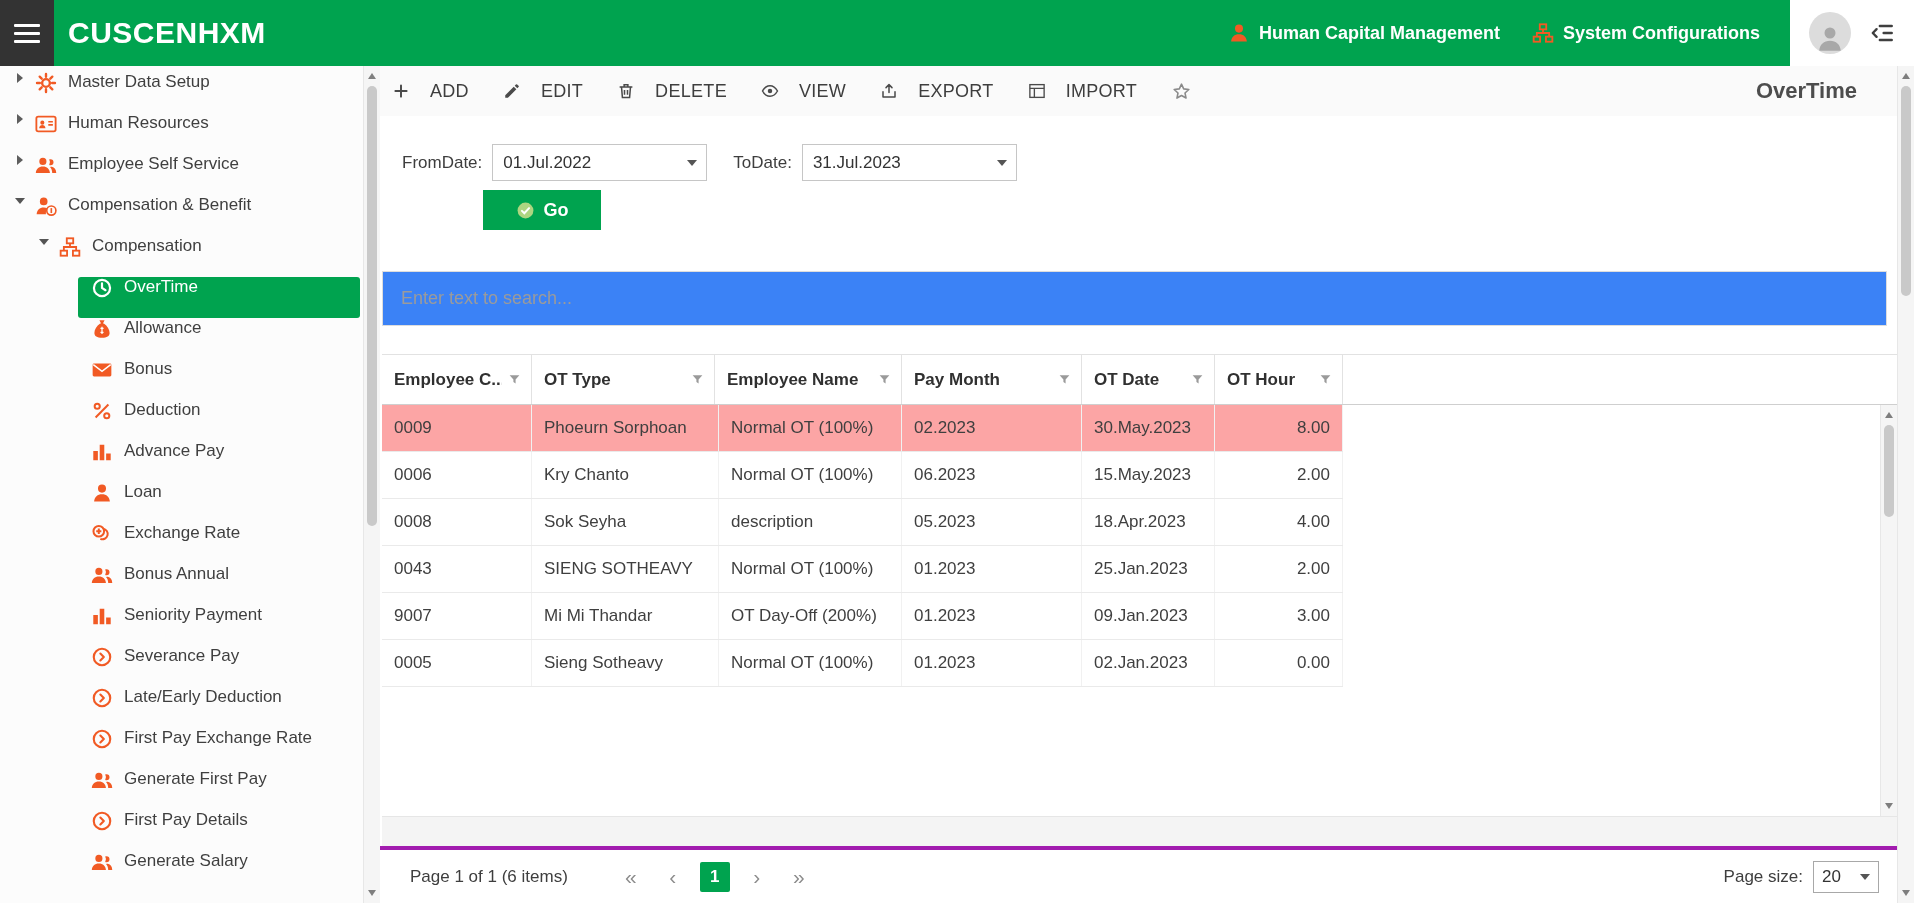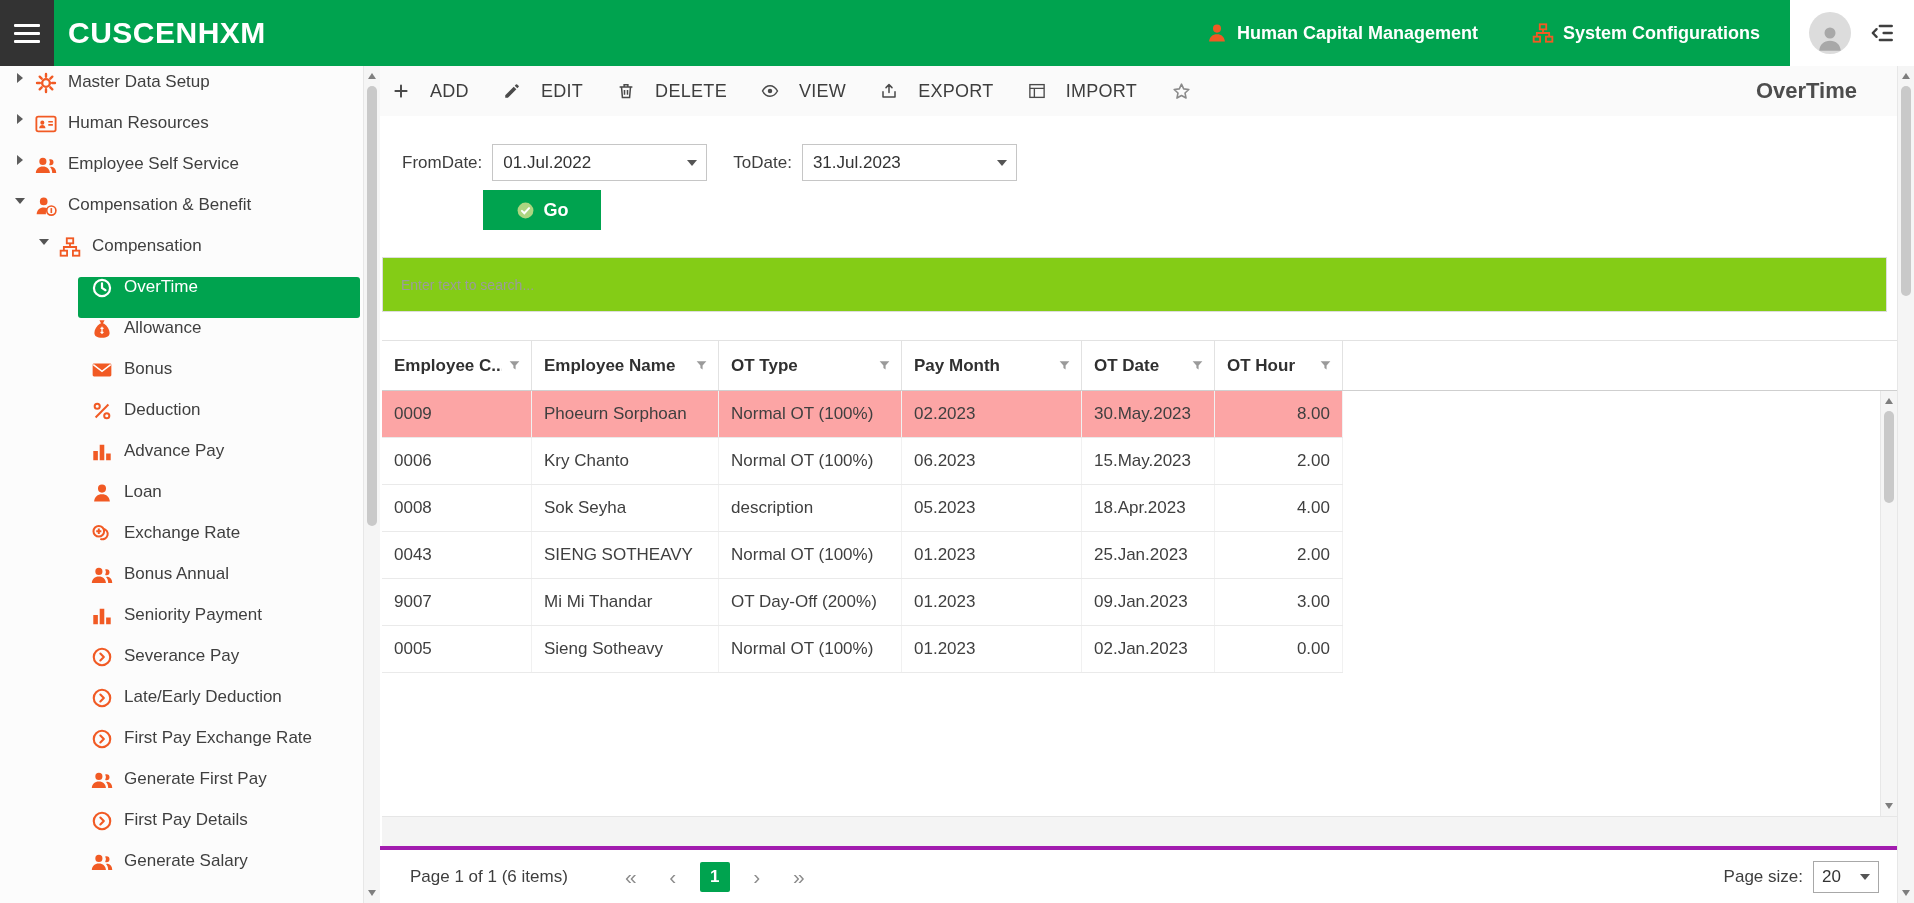--- a/index.html
+++ b/index.html
@@ -6,21 +6,21 @@
   :root { --green:#00a34f; --orange:#f15a24; }
   html,body { width:1914px; height:903px; overflow:hidden; background:#fff;
     font-family:"Liberation Sans","DejaVu Sans",sans-serif; }
 
   
   .topbar { height:66px; background:var(--green); display:flex; align-items:center; }
   .burger { width:54px; height:100%; background:#333; display:flex; flex-direction:column;
     justify-content:center; align-items:center; gap:5px; cursor:pointer; flex:none; }
   .burger span { width:26px; height:3px; background:#fff; border-radius:1px; }
   .logo { color:#fff; font-size:30px; font-weight:bold; letter-spacing:.5px; margin-left:14px; white-space:nowrap; }
-  .topnav { margin-left:auto; display:flex; align-items:center; gap:54px;text-align:right; }
+  .topnav { margin-left:auto; display:flex; align-items:center; gap:32px;text-align:right; }
   .nav-item { display:flex; align-items:center; gap:9px; color:#fff; font-weight:bold; font-size:18px; cursor:pointer; white-space:nowrap; }
   .nav-ic { width:22px; height:22px; color:var(--orange); }
   .top-right { width:124px; height:100%; background:#fff; margin-left:30px; display:flex;
     align-items:center; justify-content:space-evenly; flex:none; }
   .avatar { width:42px; height:42px; border-radius:50%; background:#dcdcdc; display:flex;
     align-items:flex-end; justify-content:center; overflow:hidden; cursor:pointer; }
   .avatar svg { width:30px; height:30px; color:#a8a8a8; }
   .collapse-ic { width:26px; height:26px; color:#3f3f3f; cursor:pointer; }
 
   
@@ -71,22 +71,22 @@
   .flabel.ml { margin-left:16px; }
   .combo { width:215px; height:37px; border:1px solid #c6c6c6; background:#fff; display:flex; align-items:center; cursor:pointer; }
   .combo-val { flex:1; padding:0 10px; font-size:17px; color:#333; white-space:nowrap; }
   .combo-btn { width:28px; height:100%; display:flex; align-items:center; justify-content:center; cursor:pointer; }
   .tri { width:0; height:0; border-left:5px solid transparent; border-right:5px solid transparent; border-top:6px solid #555; }
   .go-row { margin:9px 0 0 103px; }
   .go-btn { width:118px; height:40px; background:var(--green); border:none; color:#fff; font-size:18px;
     font-weight:bold; display:flex; align-items:center; justify-content:center; gap:9px; cursor:pointer; font-family:inherit; }
   .go-btn svg { width:19px; height:19px; flex:none; }
 
-  .search { display:block; width:calc(100% - 12px); margin:27px 0 0 2px; height:55px; border:1px solid #ddd;
-    padding:0 18px; font-size:14px; color:#333; background:#84cc16; outline:none; font-family:inherit; }
+  .search { display:block; width:calc(100% - 12px); margin:41px 0 0 2px; height:55px; border:1px solid #ddd;
+    padding:0 18px; font-size:18px; color:#333; background:#3b82f6; outline:none; font-family:inherit; }
   .search::placeholder { color:#9b9b9b; }
 
   .grid { margin:28px 0 0 2px; flex:1; min-height:0; display:flex; flex-direction:column; }
   .ghead { display:flex; height:51px; border-top:1px solid #e2e2e2; border-bottom:1px solid #cfcfcf; background:#fff; }
   .gh { display:flex; align-items:center; justify-content:space-between; padding:0 10px 0 12px;
     border-right:1px solid #e2e2e2; font-size:17px; font-weight:bold; color:#303030; cursor:pointer; }
   .gh span { white-space:nowrap; overflow:hidden; }
   .funnel { width:13px; height:13px; color:#9a9a9a; flex:none; margin-left:6px; cursor:pointer; }
   .c0{width:150px;} .c1{width:187px;} .c2{width:183px;} .c3{width:180px;} .c4{width:133px;} .c5{width:128px;}
   .gh-fill { flex:1; }
@@ -482,28 +482,28 @@
       <input class="search" type="text" placeholder="Enter text to search..." style="">
 
       <div class="grid">
         <div class="ghead">
           <div class="gh c0">
             <span>Employee C...</span>
             <svg class="funnel" viewBox="0 0 24 24">
                 <use href="#i-funnel"></use>
               </svg>
           </div>
-          <div class="gh c1">
-            <span>Employee Name</span>
+          <div class="gh c2">
+            <span>OT Type</span>
             <svg class="funnel" viewBox="0 0 24 24">
                 <use href="#i-funnel"></use>
               </svg>
           </div>
-          <div class="gh c2">
-            <span>OT Type</span>
+          <div class="gh c1">
+            <span>Employee Name</span>
             <svg class="funnel" viewBox="0 0 24 24">
                 <use href="#i-funnel"></use>
               </svg>
           </div>
           <div class="gh c3">
             <span>Pay Month</span>
             <svg class="funnel" viewBox="0 0 24 24">
                 <use href="#i-funnel"></use>
               </svg>
           </div>

